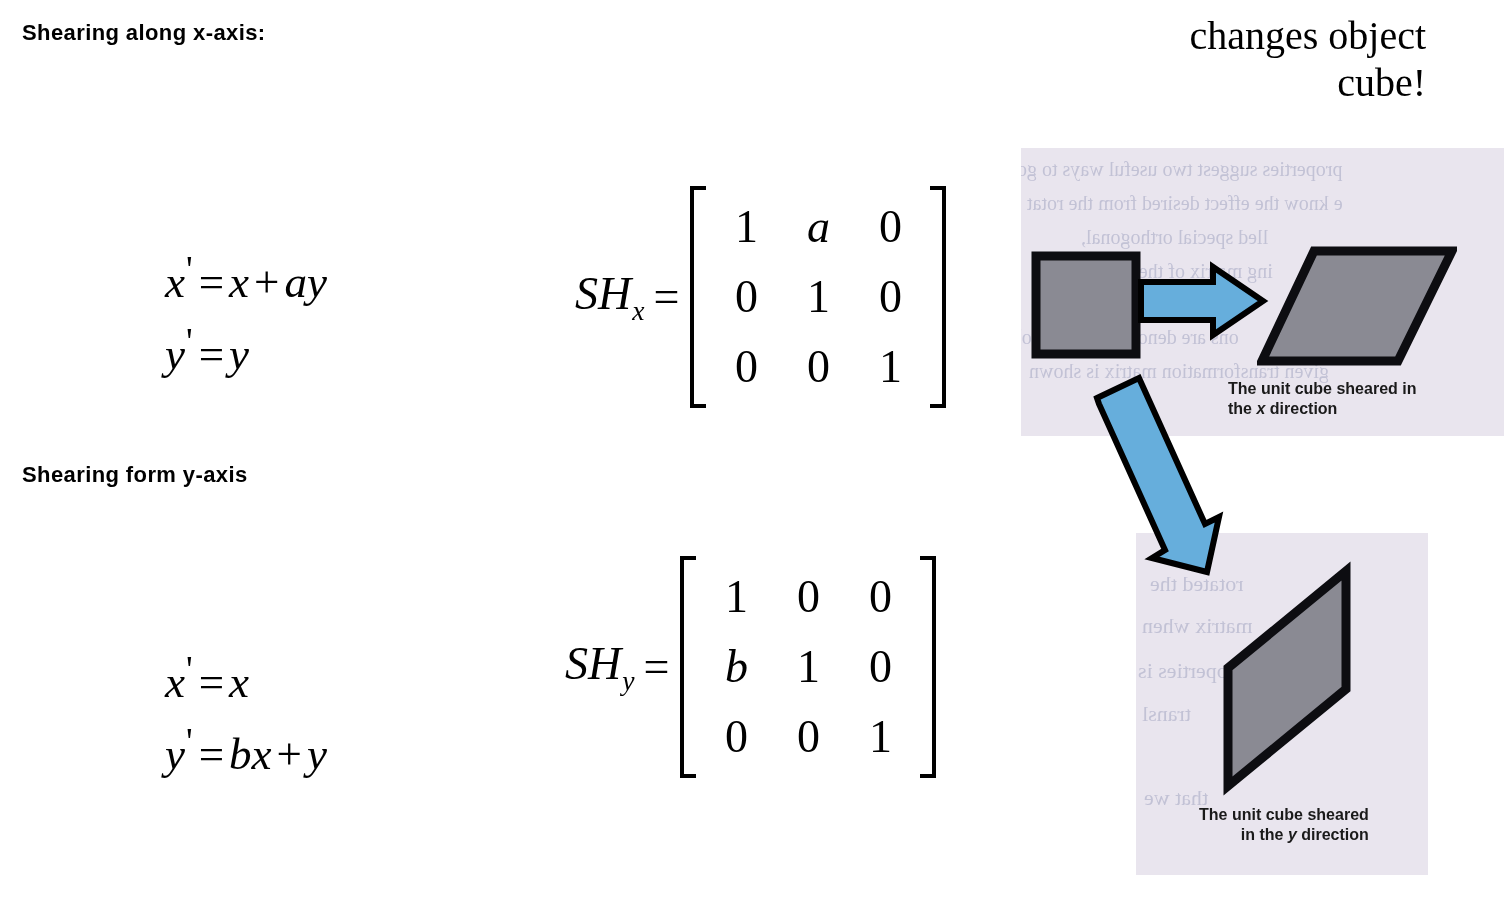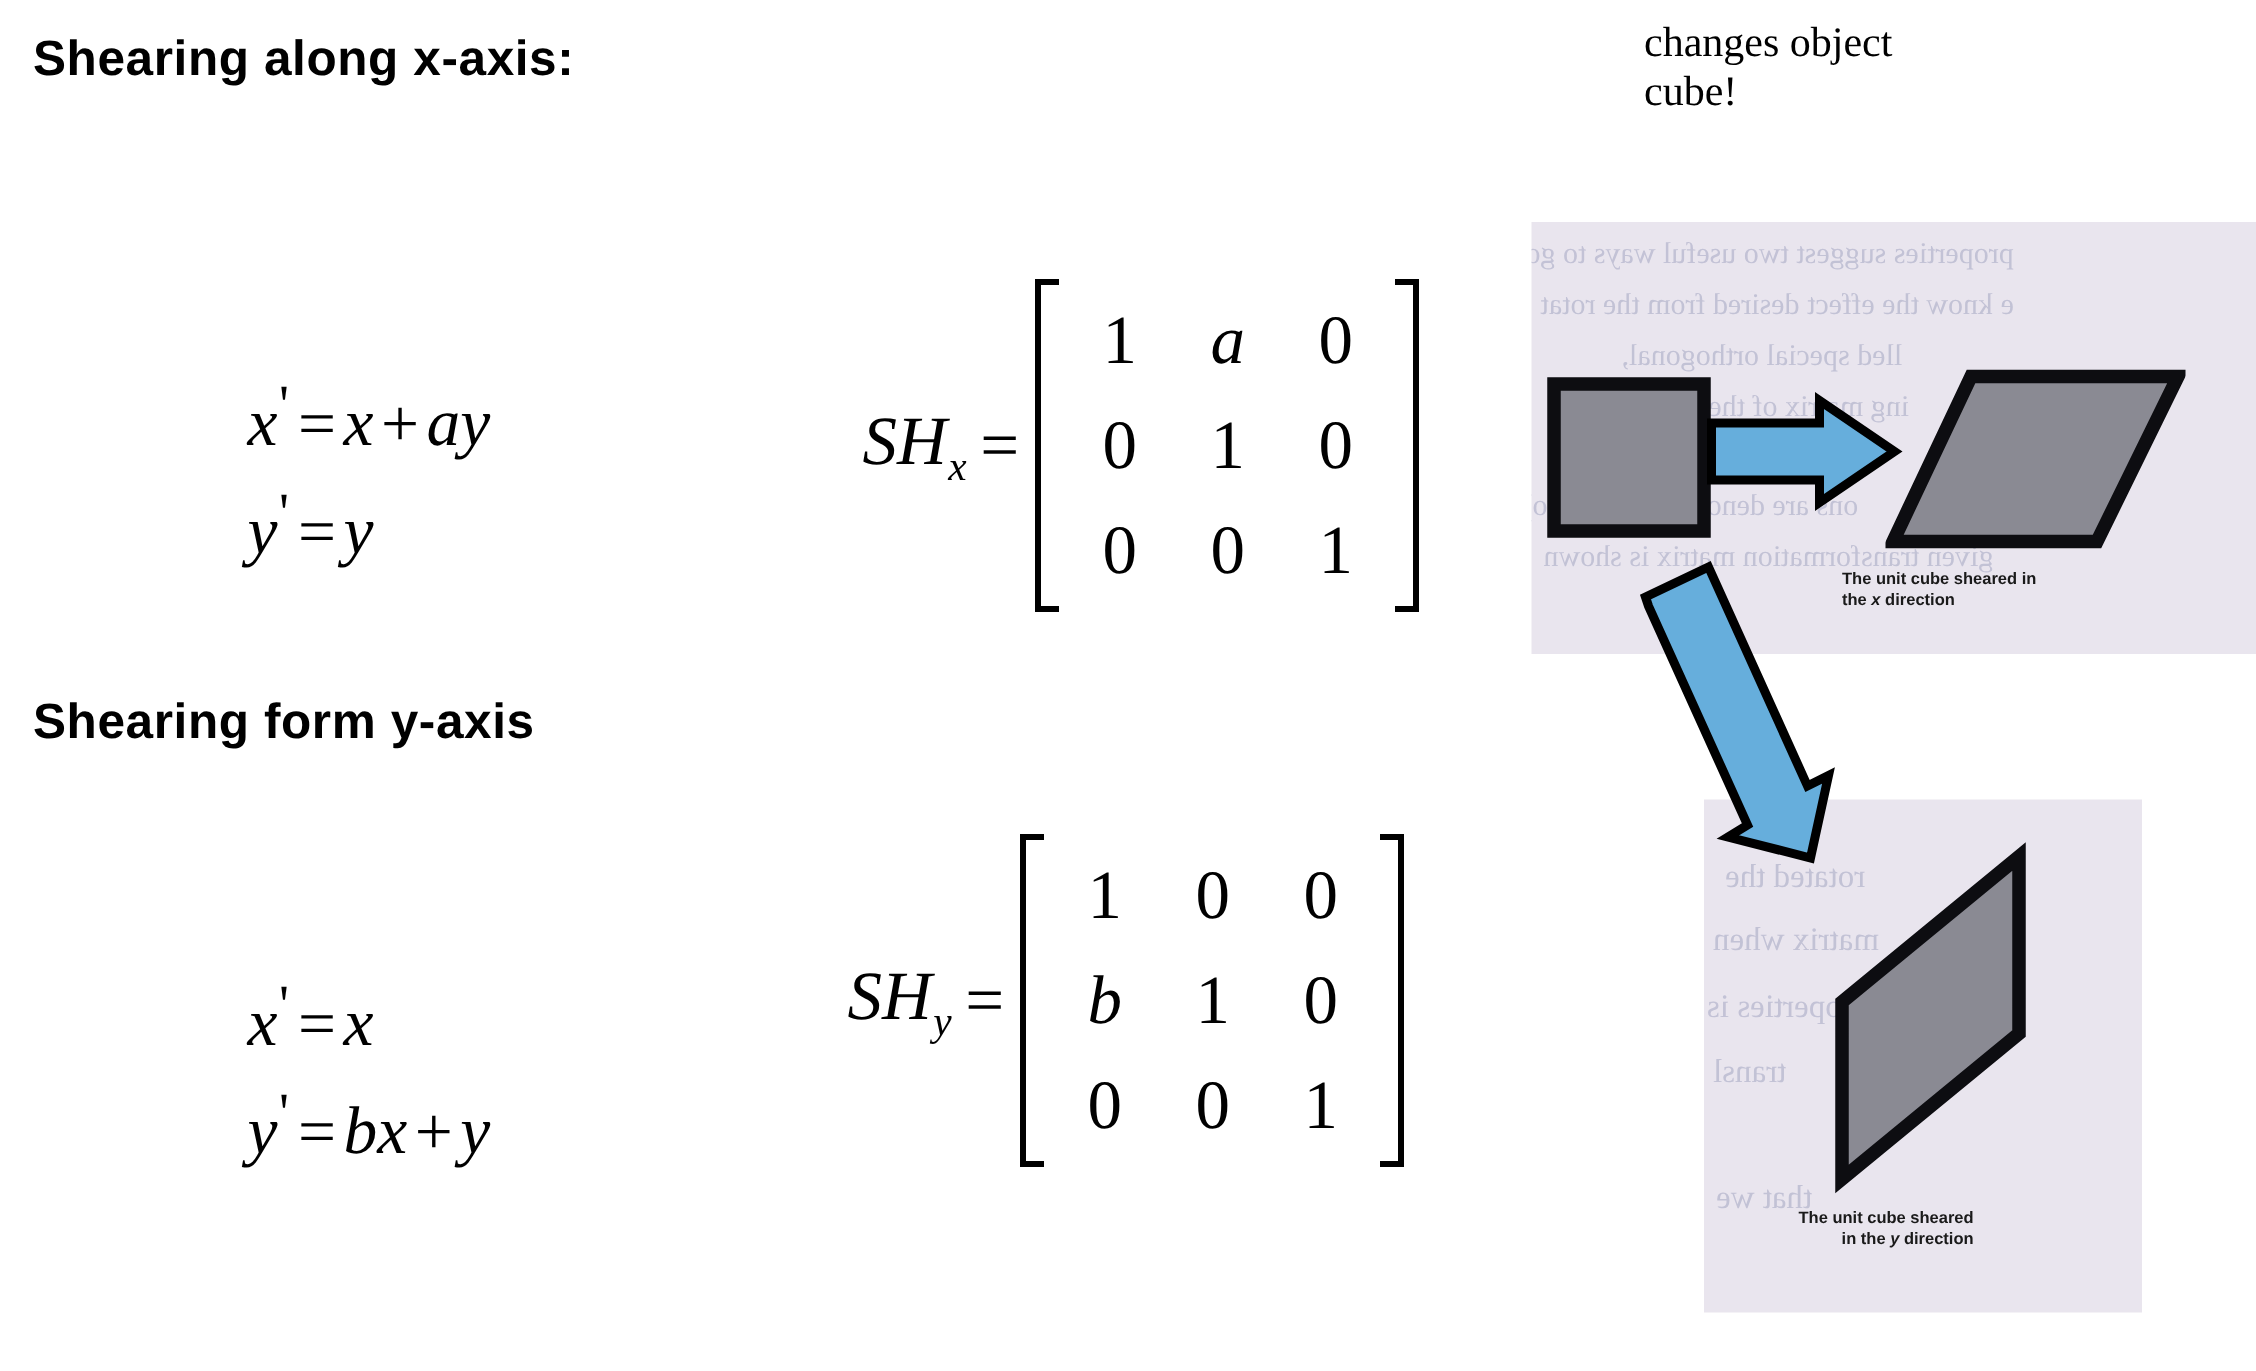--- a/index.html
+++ b/index.html
@@ -14,38 +14,39 @@
     background: #ffffff;
     overflow: hidden;
     font-family: "Liberation Sans", sans-serif;
   }
 
   
   .heading {
     position: absolute;
     font-family: "Liberation Sans", sans-serif;
     font-weight: bold;
-    font-size: 33px;
+    font-size: 22px;
     letter-spacing: 0.4px;
     color: #000000;
     white-space: nowrap;
   }
   #heading-x { left: 22px;  top: 20px; }
   #heading-y { left: 22px;  top: 462px; }
 
   
   .callout {
     position: absolute;
     font-family: "Liberation Serif", serif;
-    font-size: 28px;
+    font-size: 40px;
     line-height: 1.18;
     color: #000000;
     left: 1096px;
     top: 12px;
     width: 330px;
+    text-align: right;
   }
 
   
   .math {
     font-family: "Liberation Serif", serif;
     font-style: italic;
     color: #000000;
     margin-top: 35px;
   }
   .math .op {
@@ -158,21 +159,21 @@
     transform: scaleX(-1);
     filter: blur(0.4px);
     pointer-events: none;
   }
   #scan-bottom .ghost { font-size: 22px; }
 
   .fig-caption {
     position: absolute;
     font-family: "Liberation Sans", sans-serif;
     font-weight: bold;
-    font-size: 11px;
+    font-size: 16px;
     line-height: 1.28;
     color: #1a1a1a;
   }
   .fig-caption .it { font-style: italic; }
 
   
   .shape {
     position: absolute;
   }
   .shape svg { display: block; }

